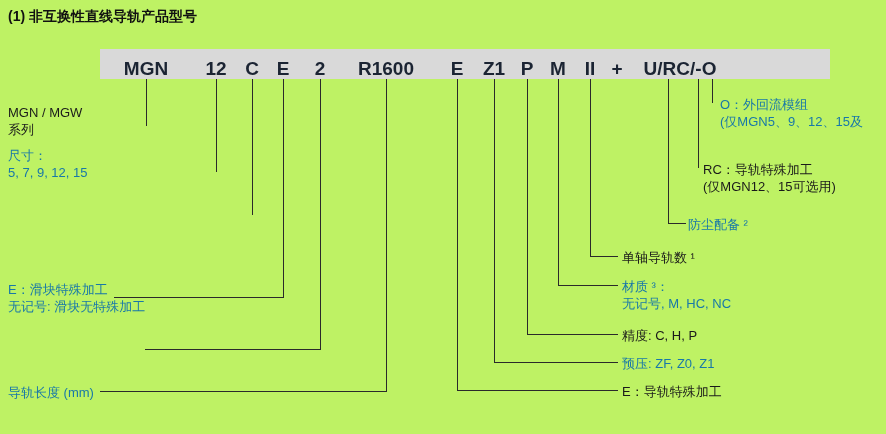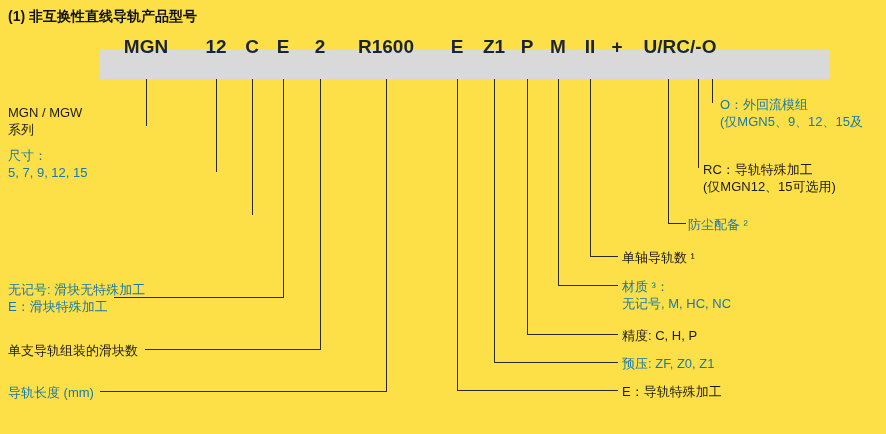--- a/index.html
+++ b/index.html
@@ -1,20 +1,20 @@
 <!DOCTYPE html>
 <html><head>
 <meta charset="utf-8">
 <style>
   html,body{margin:0;padding:0;background:#ffffff;}
   body{font-family:"Liberation Sans","DejaVu Sans",sans-serif;}
-  .stage{position:relative;width:886px;height:434px;background:#fde047;overflow:hidden;}
+  .stage{position:relative;width:886px;height:434px;background:#bef264;overflow:hidden;}
   .title{position:absolute;left:8px;top:8px;font-size:14px;font-weight:bold;color:#111111;}
   .codebar{position:absolute;left:100px;top:49px;width:730px;height:30px;background:#d9d9d9;}
-  .seg{position:absolute;top:32px;height:30px;line-height:30px;transform:translateX(-50%);
+  .seg{position:absolute;top:54px;height:30px;line-height:30px;transform:translateX(-50%);
        font-size:19px;font-weight:bold;color:#1b2433;white-space:nowrap;}
   .lines{position:absolute;left:0;top:0;pointer-events:none;}
   .lbl{position:absolute;font-size:13px;line-height:17px;white-space:nowrap;}
   .lbl div{white-space:nowrap;}
   .dark{color:#1a1a1a;}
   .blue{color:#1878a8;}
 </style>
 </head>
 <body>
 
@@ -60,27 +60,24 @@
     <div>系列</div>
   </div>
 
   <div class="lbl blue" style="left:8px;top:147px">
     <div>尺寸：</div>
     <div>5, 7, 9, 12, 15</div>
   </div>
 
 
   <div class="lbl blue" style="left:8px;top:281px">
+    <div>E：滑块特殊加工</div>
     <div>无记号: 滑块无特殊加工</div>
-    <div>E：滑块特殊加工</div>
   </div>
 
-  <div class="lbl dark" style="left:8px;top:342px">
-    <div>单支导轨组装的滑块数</div>
-  </div>
 
   <div class="lbl blue" style="left:8px;top:384px">
     <div>导轨长度 (mm)</div>
   </div>
 
   <div class="lbl blue" style="left:720px;top:96px">
     <div>O：外回流模组</div>
     <div>(仅MGN5、9、12、15及</div>
   </div>
 

